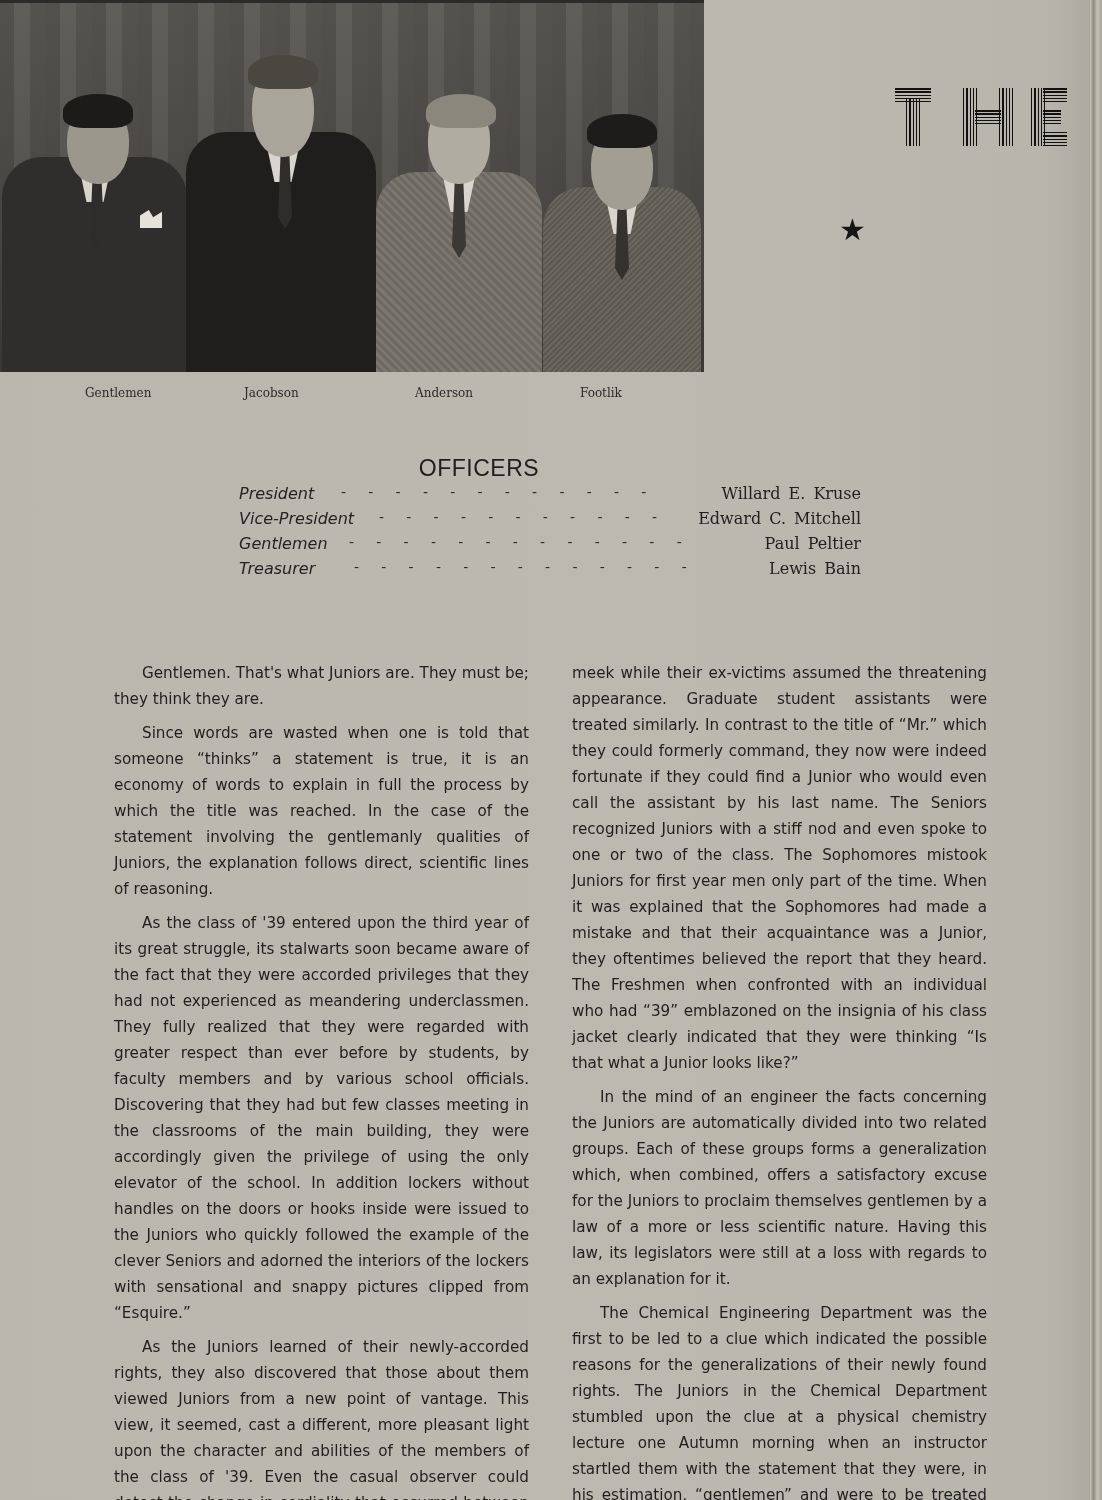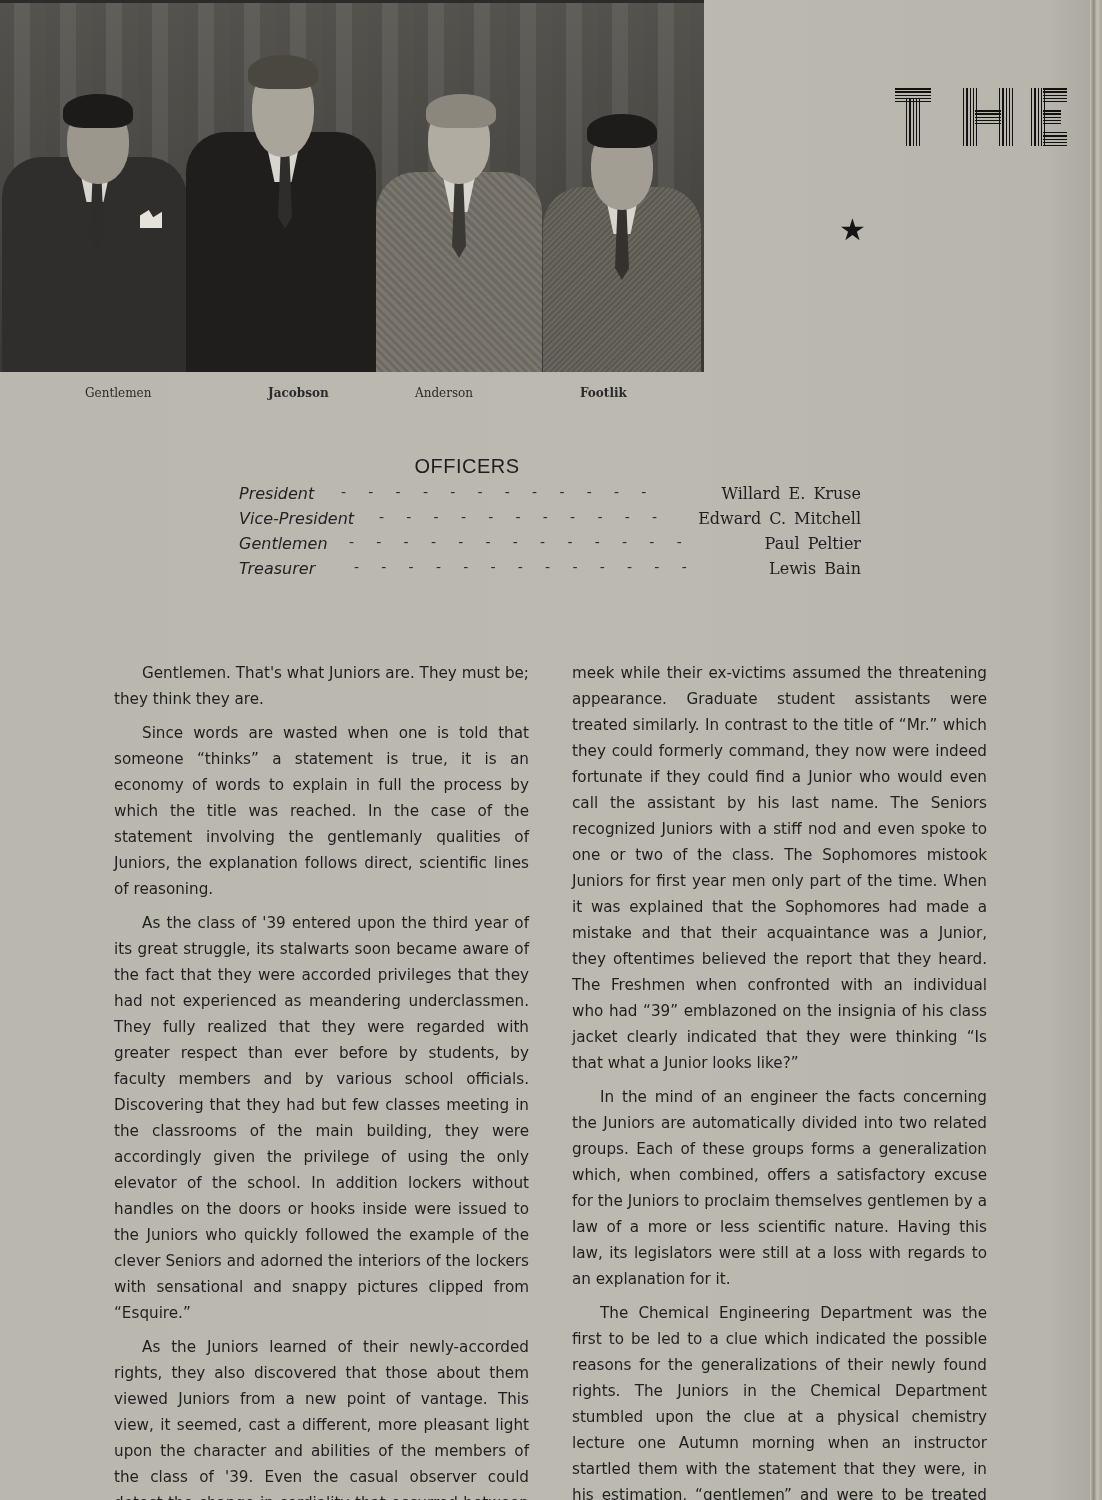--- a/index.html
+++ b/index.html
@@ -44,21 +44,21 @@
 
   .captions { position:absolute; top:386px; left:0; width:704px; font-family:"DejaVu Serif", serif; font-size:12px; color:#2a2a2a; }
   .captions span { position:absolute; white-space:nowrap; }
 
   .the-title { position:absolute; left:895px; top:88px; display:flex; gap:30px; }
   .letter { position:relative; width:38px; height:58px; }
   .stripe-h { position:absolute; height:14px; background:repeating-linear-gradient(180deg,#111 0 1.5px,transparent 1.5px 3.3px); }
   .stripe-v { position:absolute; width:14px; background:repeating-linear-gradient(90deg,#111 0 1.5px,transparent 1.5px 3.3px); }
   .star { position:absolute; left:839px; top:215px; font-size:30px; color:#151515; line-height:1; }
 
-  .officers-title { position:absolute; top:455px; left:0; width:934px; text-align:center; padding-left:0; font-family:"Liberation Sans", sans-serif; font-size:20px; letter-spacing:0.5px; color:#1e1e1e; }
+  .officers-title { position:absolute; top:455px; left:0; width:934px; text-align:center; padding-left:12px; font-family:"Liberation Sans", sans-serif; font-size:23px; letter-spacing:0.5px; color:#1e1e1e; }
   .officers-title span { position:relative; left:0; }
   .officers { position:absolute; left:239px; top:484px; width:622px; font-size:16px; }
   .off-row { position:relative; height:25px; }
   .off-role { position:absolute; left:0; font-style:italic; font-family:"DejaVu Sans", sans-serif; color:#232323; }
   .off-dots { position:absolute; top:0; color:#2c2c2c; white-space:pre; font-size:14px; letter-spacing:0; }
   .off-name { position:absolute; right:0; font-family:"DejaVu Serif", serif; color:#1f1f1f; word-spacing:3px; }
 
   .col { position:absolute; top:660px; width:415px; font-size:15.2px; line-height:26px; text-align:justify; color:#1f1f1f; }
   .col p { margin:0 0 8px 0; text-indent:28px; hyphens:manual; }
   .col p.noindent { text-indent:0; }
@@ -102,23 +102,23 @@
       <div class="body" style="background:repeating-linear-gradient(-45deg,#6a675f 0 2px,#5b5852 2px 4px); height:185px;"></div>
       <div class="collar" style="left:62px; top:80px;"></div>
       <div class="tie" style="left:72px; top:86px; background:#34322f;"></div>
       <div class="head" style="left:48px; top:12px; height:84px; background:#a39e94;"></div>
       <div class="hair" style="left:44px; top:0px; background:#1d1c1b;"></div>
     </div>
   </div>
 
   <div class="captions">
     <span style="left:85px;">Gentlemen</span>
-    <span style="left:268px;font-weight:bold;">Jacobson</span>
+    <span style="left:244px;">Jacobson</span>
     <span style="left:415px;">Anderson</span>
-    <span style="left:580px;font-weight:bold;">Footlik</span>
+    <span style="left:580px;">Footlik</span>
   </div>
 
   <div class="the-title">
     <div class="letter">
       <div class="stripe-h" style="left:0; top:0; width:36px;"></div>
       <div class="stripe-v" style="left:11px; top:10px; height:48px;"></div>
     </div>
     <div class="letter">
       <div class="stripe-v" style="left:0; top:0; height:58px;"></div>
       <div class="stripe-v" style="left:36px; top:0; height:58px;"></div>

